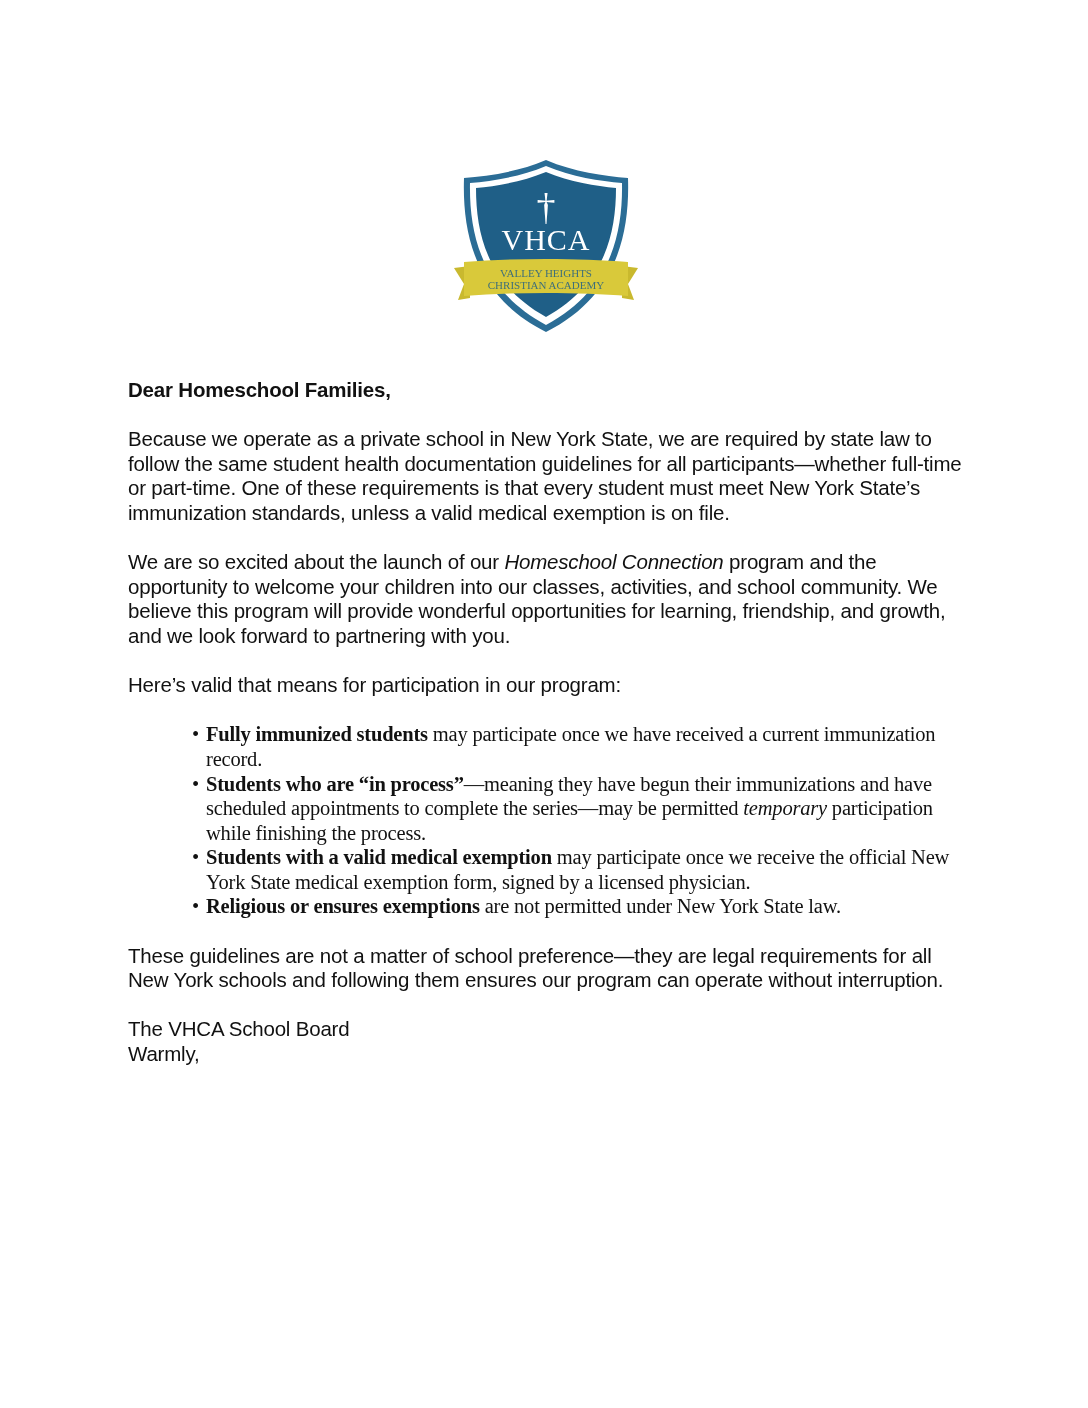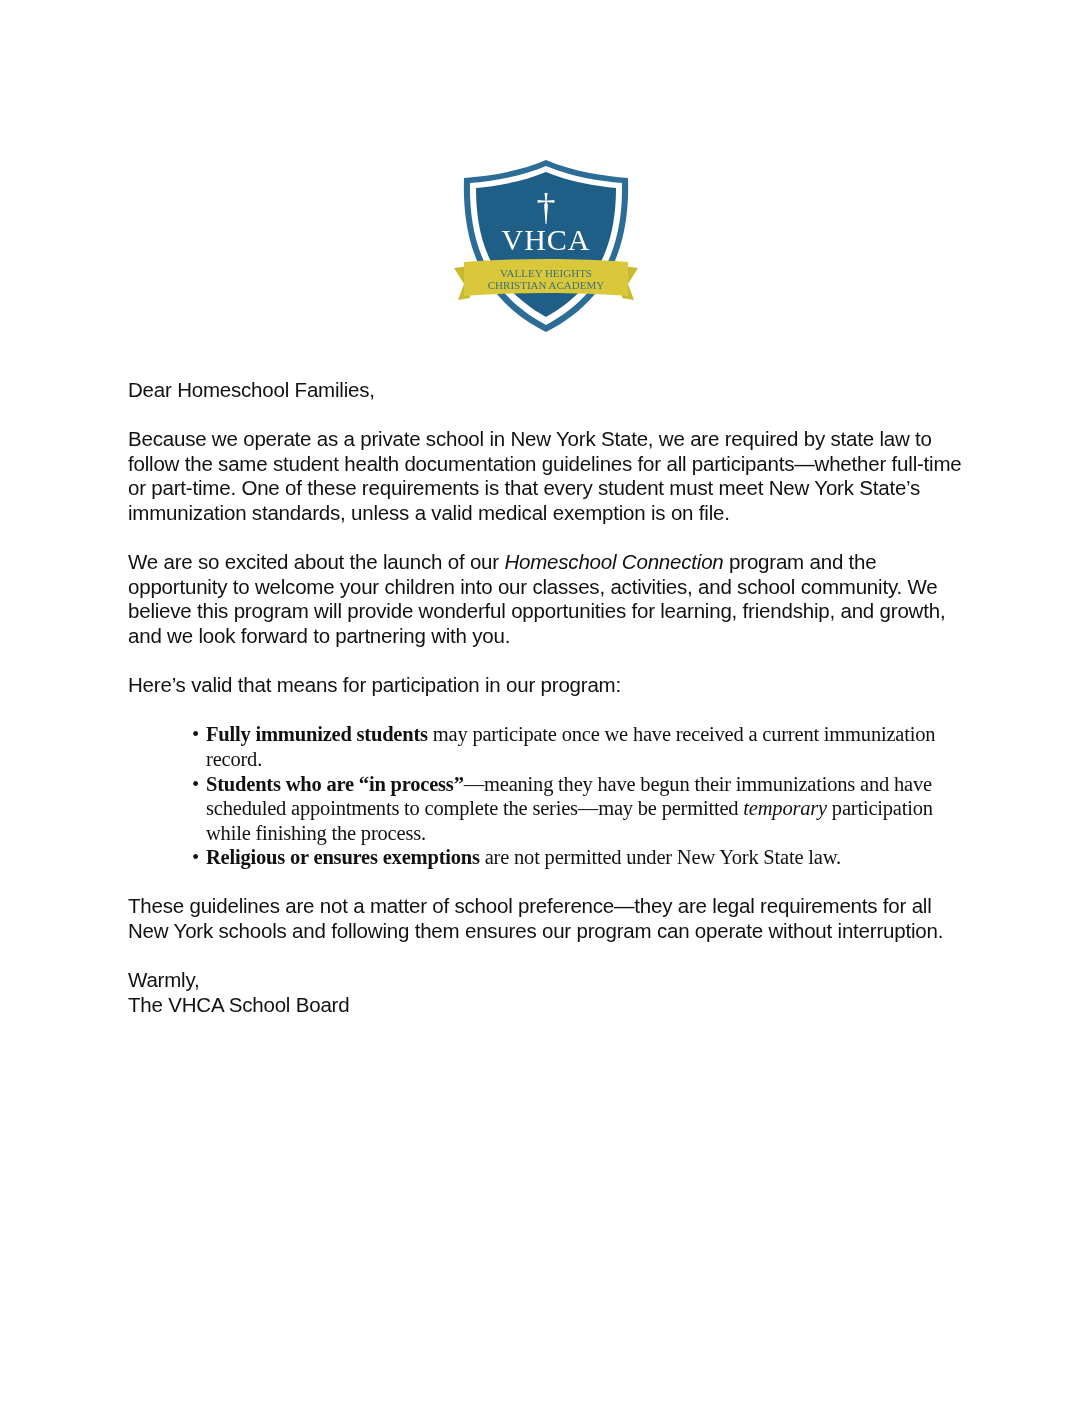--- a/index.html
+++ b/index.html
@@ -2,21 +2,21 @@
 <html><head>
 <meta charset="utf-8">
 <style>
   html, body { margin: 0; padding: 0; background: #ffffff; }
   body { width: 1088px; height: 1408px; position: relative; overflow: hidden;
          font-family: "Liberation Sans", sans-serif; color: #111111; }
   .logo { position: absolute; left: 454px; top: 158px; width: 184px; height: 176px; }
   .content { position: absolute; left: 128px; top: 378px; width: 840px;
              font-size: 20.5px; line-height: 24.6px; letter-spacing: -0.2px; }
   .content p { margin: 0 0 24.6px 0; }
-  .greeting { font-weight: normal; }
+  .greeting { font-weight: bold; }
   ul.reqs { list-style: none; margin: 0 0 24.6px 0; padding: 0 0 0 50px; }
   ul.reqs li { position: relative; padding-left: 14px; text-indent: -14px; margin-left: 14px; font-family: Liberation Serif, serif; }
   .bullet { display: inline-block; width: 14px; text-indent: 0; }
   b { font-weight: bold; }
   .sign p { margin: 0; }
 </style>
 </head>
 <body>
 
 <svg class="logo" viewBox="0 0 184 176" xmlns="http://www.w3.org/2000/svg">
@@ -37,23 +37,24 @@
 
   <p>Because we operate as a private school in New York State, we are required by state law to follow the same student health documentation guidelines for all participants—whether full-time or part-time. One of these requirements is that every student must meet New York State’s immunization standards, unless a valid medical exemption is on file.</p>
 
   <p><span>We are so excited about the launch of our </span><i>Homeschool Connection</i><span> program and the opportunity to welcome your children into our classes, activities, and school community. We believe this program will provide wonderful opportunities for learning, friendship, and growth, and we look forward to partnering with you.</span></p>
 
   <p>Here’s valid that means for participation in our program:</p>
 
   <ul class="reqs">
     <li><span class="bullet">•</span><b>Fully immunized students</b><span> may participate once we have received a current immunization record.</span></li>
     <li><span class="bullet">•</span><b>Students who are “in process”</b><span>—meaning they have begun their immunizations and have scheduled appointments to complete the series—may be permitted </span><i>temporary</i><span> participation while finishing the process.</span></li>
+    <li><span class="bullet">•</span><b>Students with a valid medical exemption</b><span> may participate once we receive the official New York State medical exemption form, signed by a licensed physician.</span></li>
     <li><span class="bullet">•</span><b>Religious or ensures exemptions</b><span> are not permitted under New York State law.</span></li>
   </ul>
 
   <p>These guidelines are not a matter of school preference—they are legal requirements for all New York schools and following them ensures our program can operate without interruption.</p>
 
 
   <div class="sign">
+    <p>The VHCA School Board</p>
     <p>Warmly,</p>
-    <p>The VHCA School Board</p>
   </div>
 </div>
 
 </body></html>

